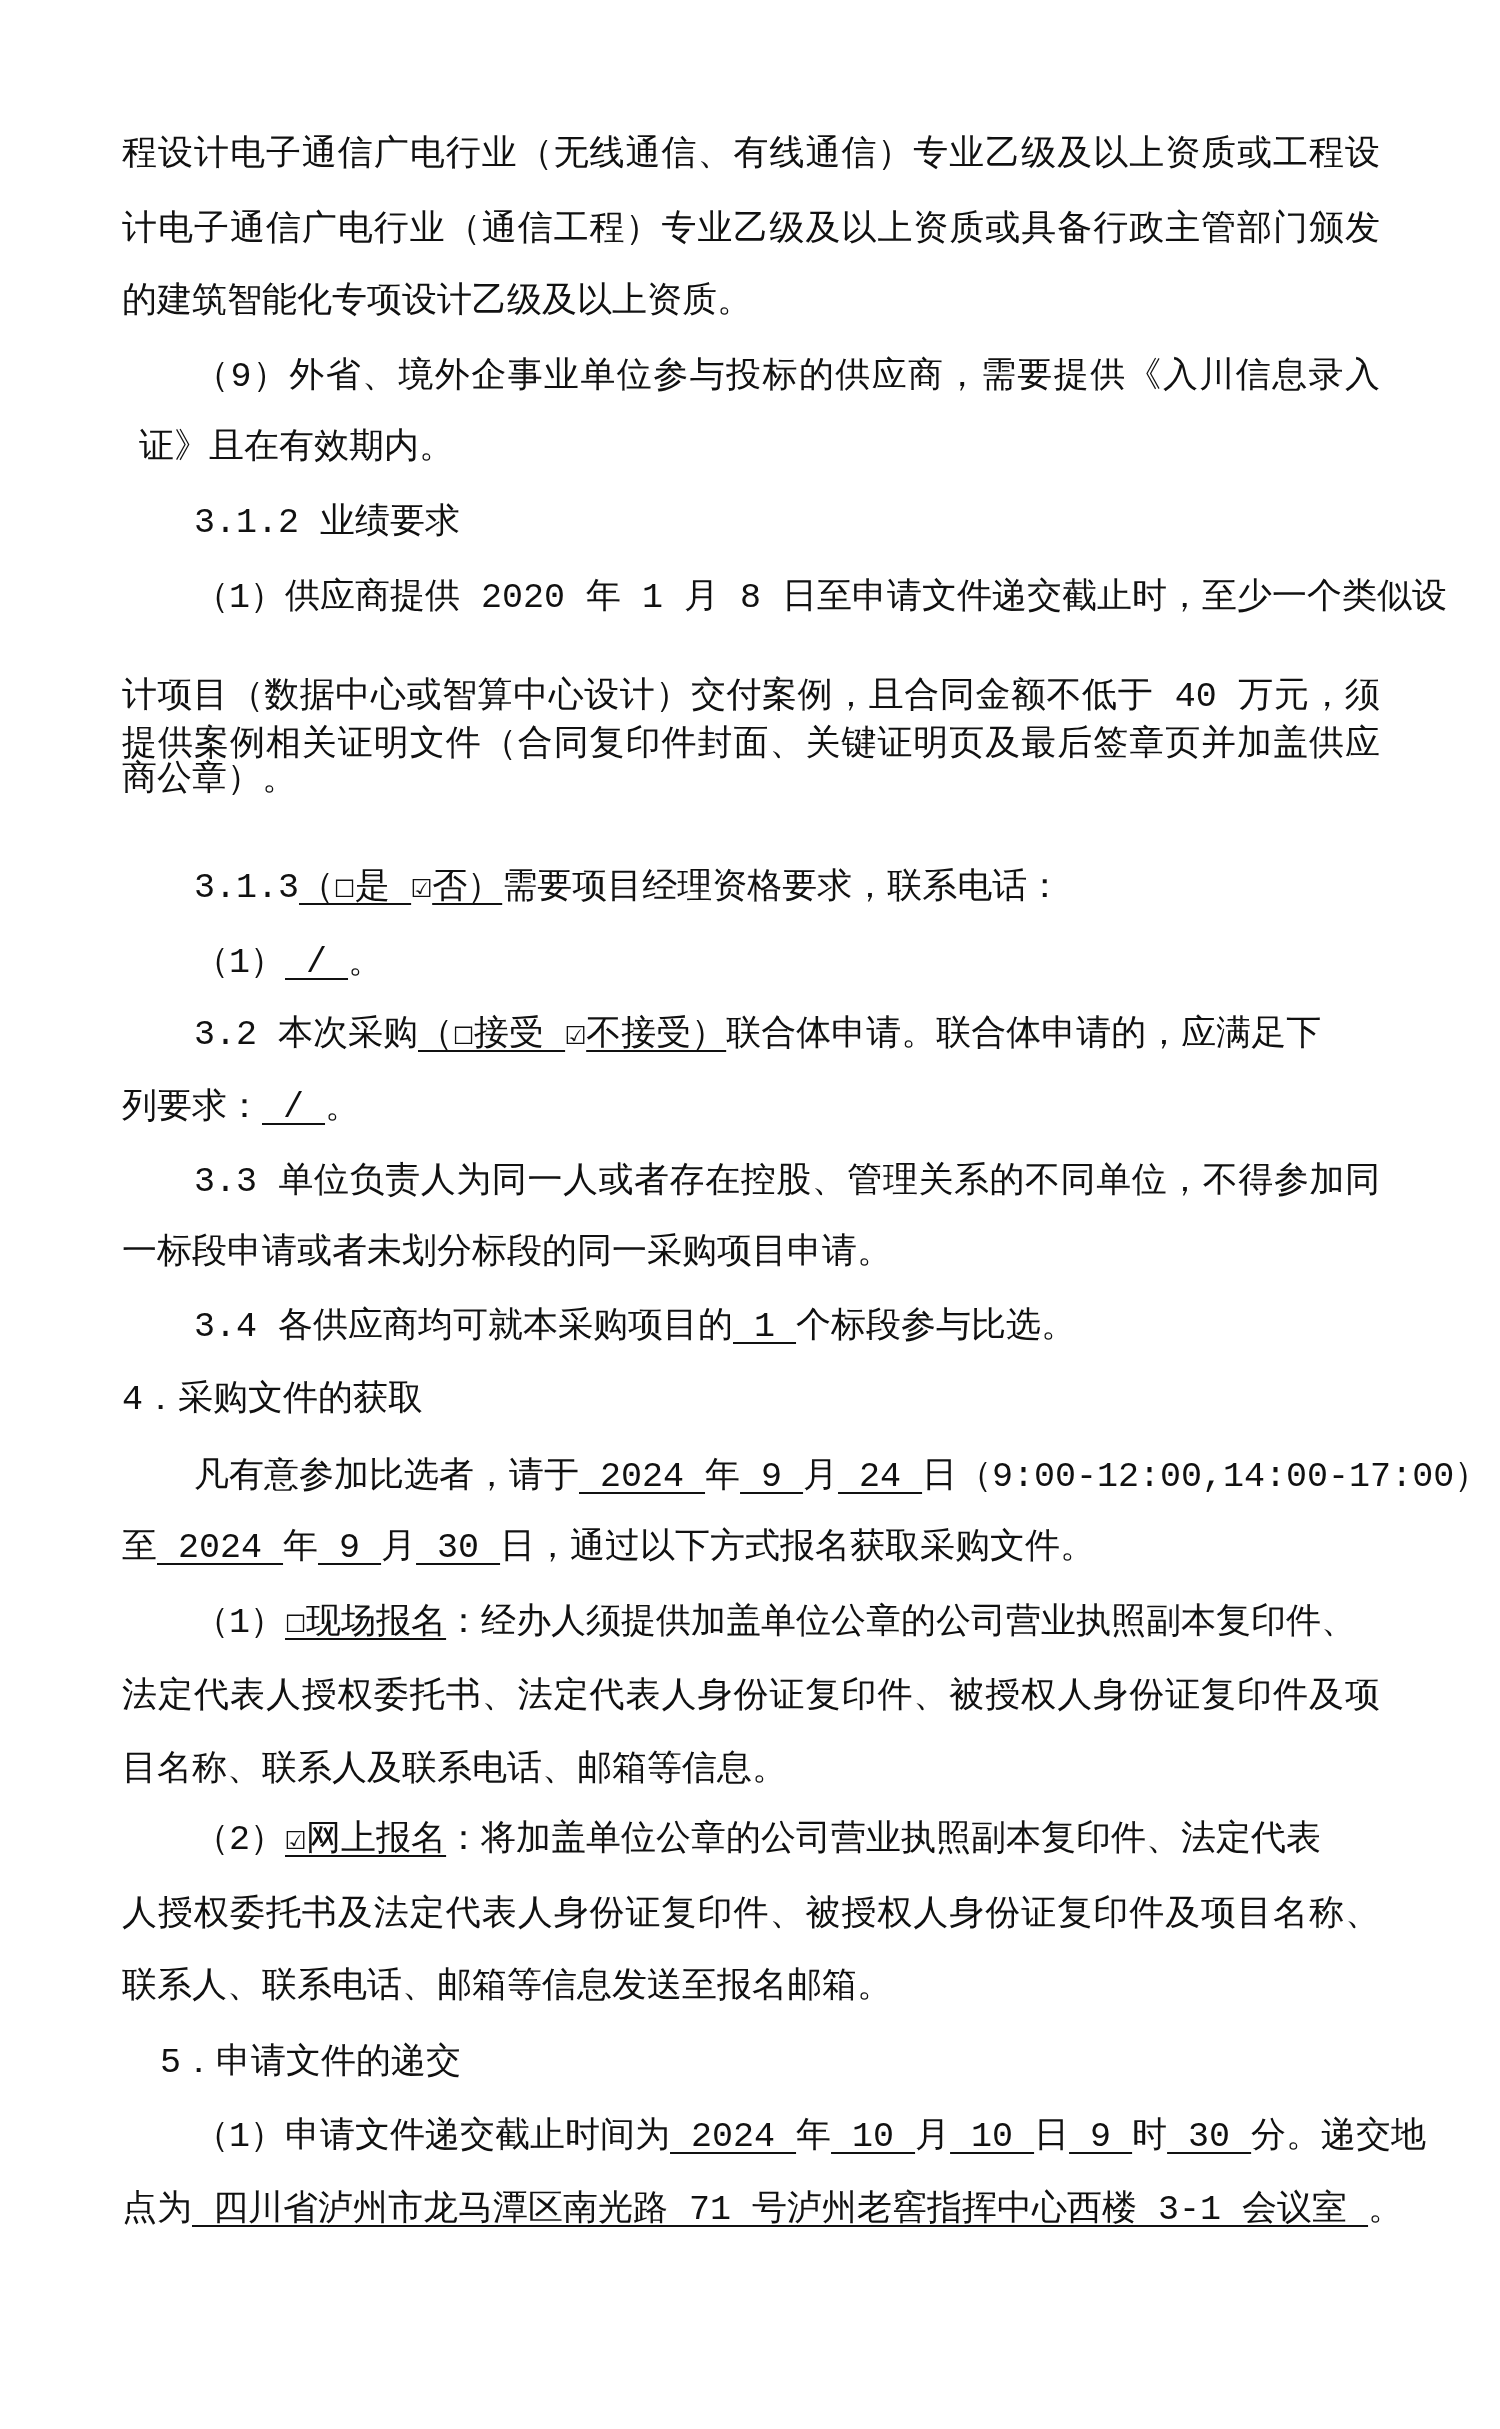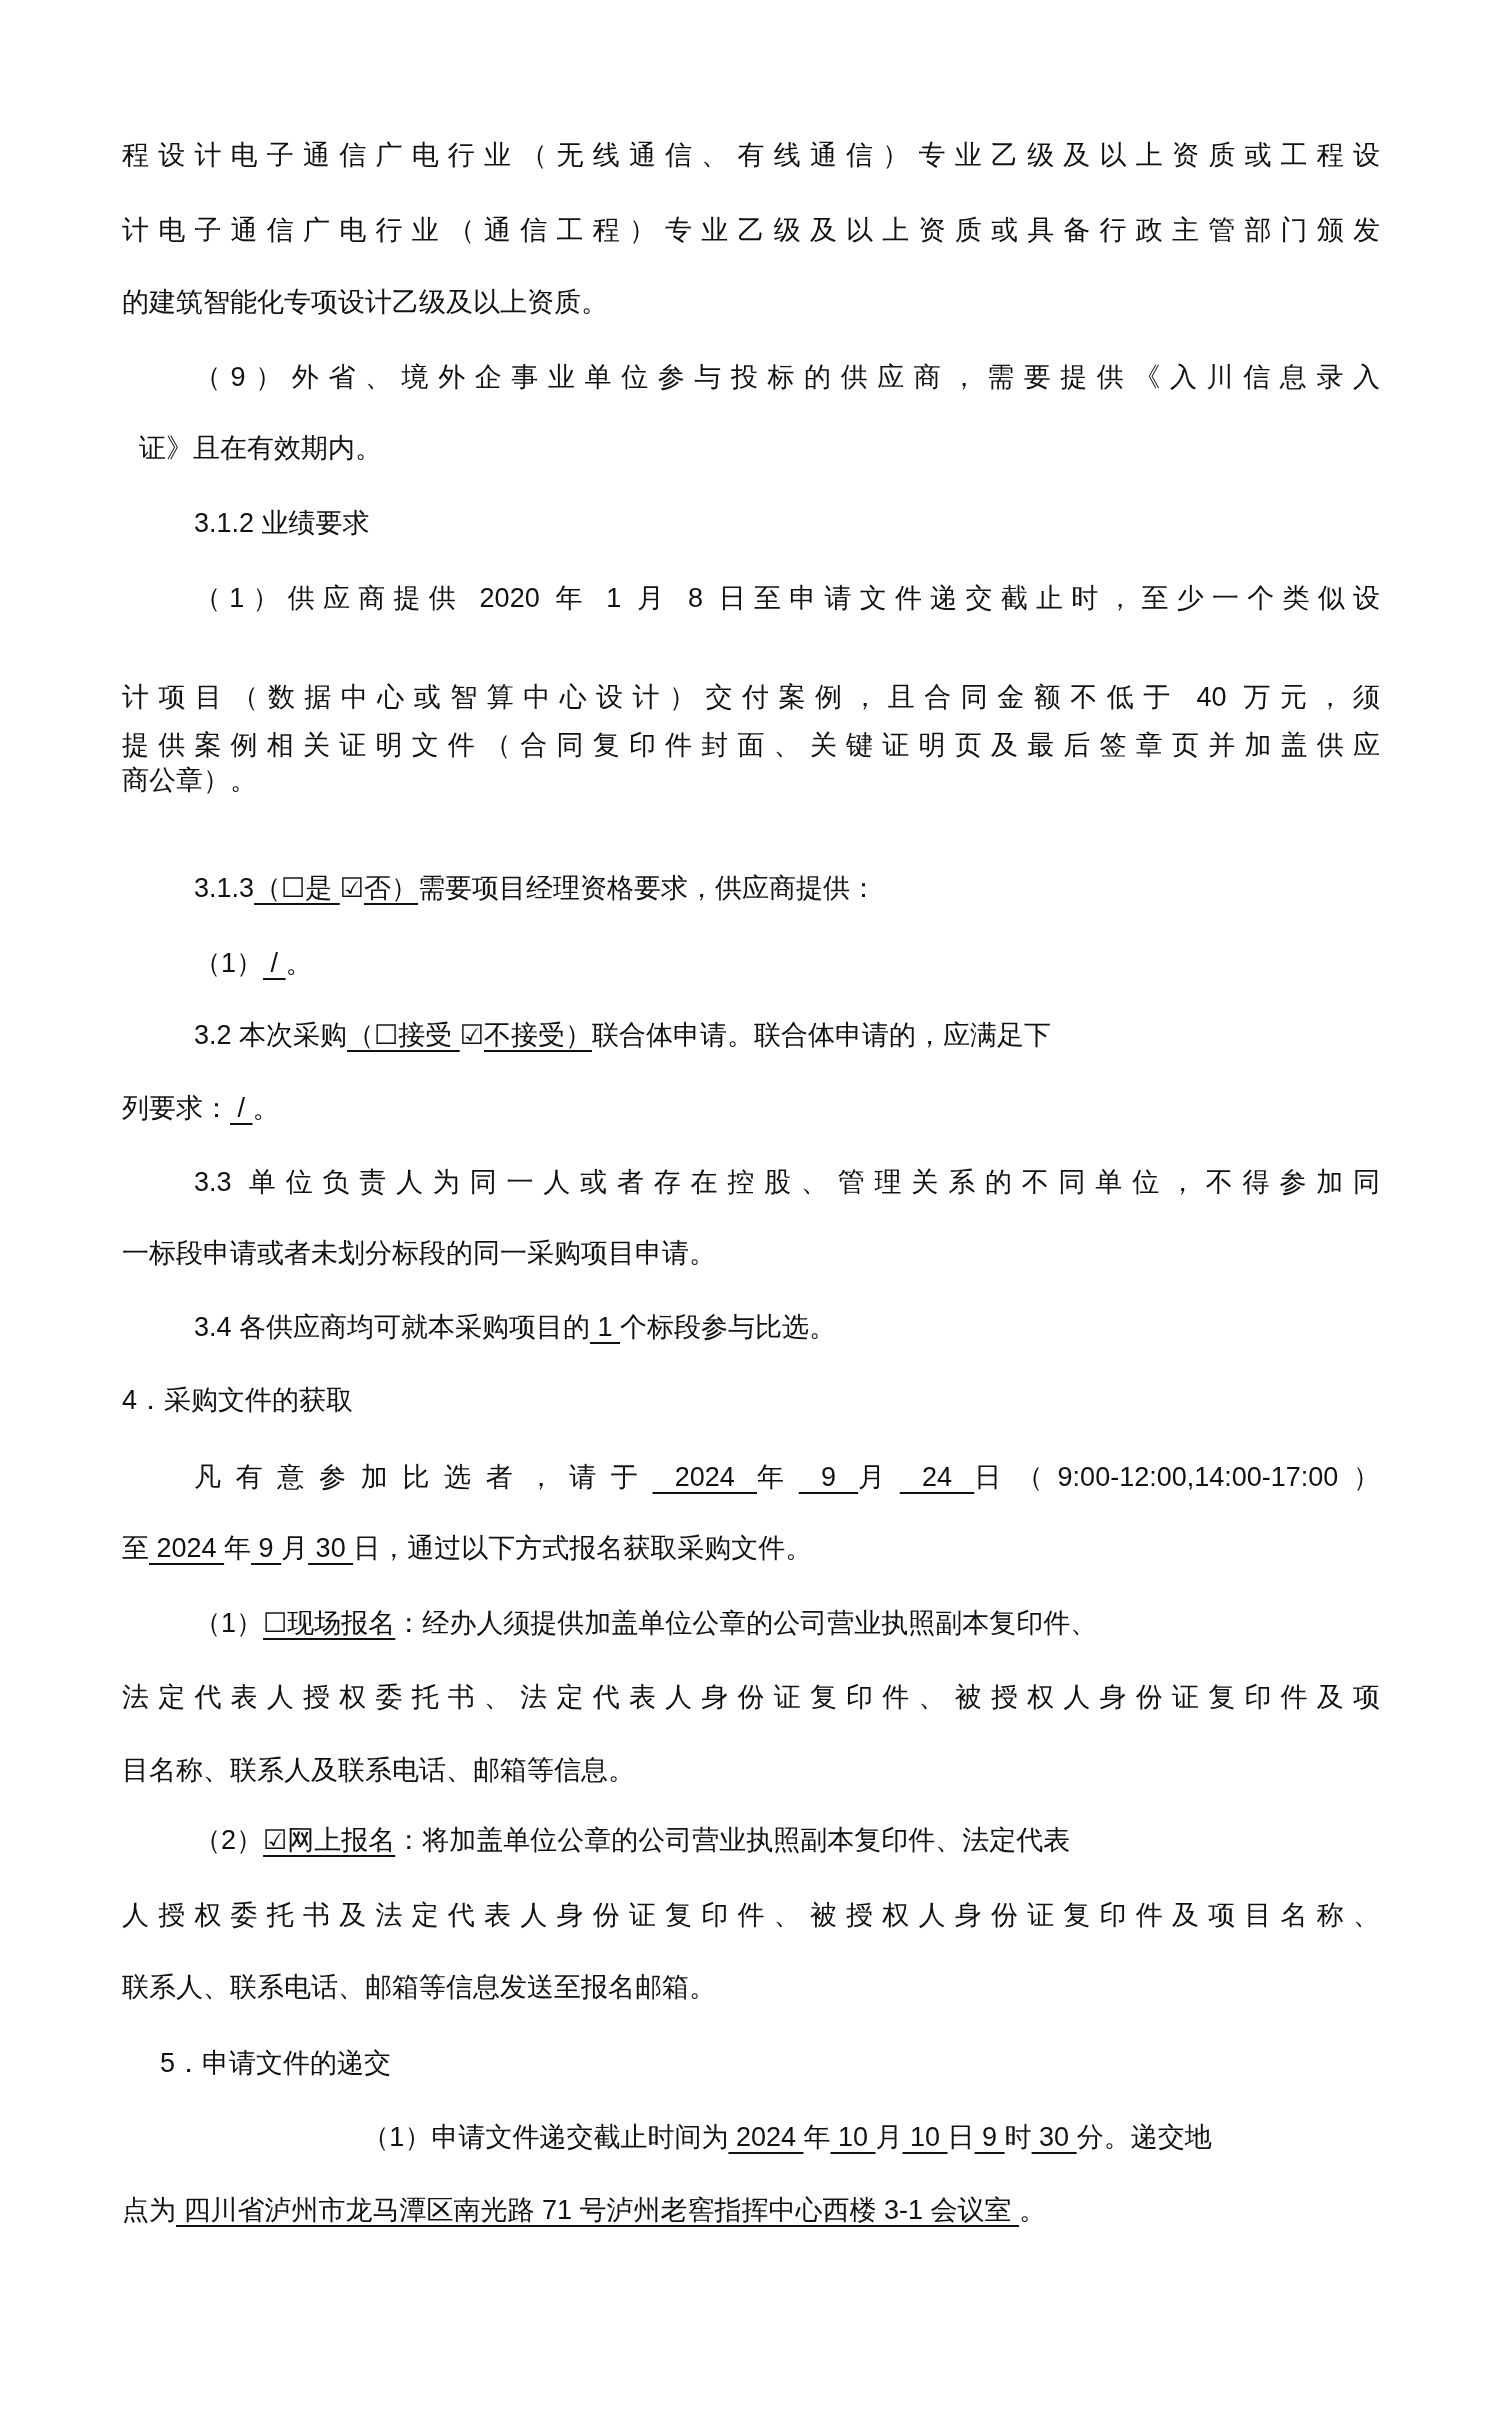--- a/index.html
+++ b/index.html
@@ -4,22 +4,22 @@
 <style>
   html, body { margin: 0; padding: 0; background: #ffffff; }
   body { width: 1500px; height: 2429px; position: relative; overflow: hidden; }
   .page { position: absolute; left: 0; top: 0; width: 1500px; height: 2429px; background: #ffffff; }
   .line {
     position: absolute;
     left: 122px;
     width: 1258px;
     height: 74px;
     line-height: 74px;
-    font-family: Liberation Sans, sans-serif;
-    font-size: 27px;
+    font-family: Liberation Mono, monospace;
+    font-size: 35px;
     color: #111111;
     white-space: nowrap;
     overflow: visible;
   }
   .line.indent { left: 194px; width: 1186px; }
   .line.justify { text-align: justify; text-align-last: justify; }
   .seg { }
   .seg.u { text-decoration: underline; text-decoration-thickness: 2px; text-underline-offset: 6px; }
 </style>
 </head>
@@ -30,21 +30,21 @@
       <div class="line justify" style="top: 118px;"><span class="seg">程设计电子通信广电行业（无线通信、有线通信）专业乙级及以上资质或工程设</span></div>
       <div class="line justify" style="top: 193px;"><span class="seg">计电子通信广电行业（通信工程）专业乙级及以上资质或具备行政主管部门颁发</span></div>
       <div class="line" style="top: 265px;"><span class="seg">的建筑智能化专项设计乙级及以上资质。</span></div>
       <div class="line indent justify" style="top: 340px;"><span class="seg">（9）外省、境外企事业单位参与投标的供应商，需要提供《入川信息录入</span></div>
       <div class="line" style="top: 411px; margin-left: 17px;"><span class="seg">证》且在有效期内。</span></div>
       <div class="line indent" style="top: 486px;"><span class="seg">3.1.2 业绩要求</span></div>
       <div class="line indent justify" style="top: 561px;"><span class="seg">（1）供应商提供 2020 年 1 月 8 日至申请文件递交截止时，至少一个类似设</span></div>
       <div class="line justify" style="top: 660px;"><span class="seg">计项目（数据中心或智算中心设计）交付案例，且合同金额不低于 40 万元，须</span></div>
       <div class="line justify" style="top: 708px;"><span class="seg">提供案例相关证明文件（合同复印件封面、关键证明页及最后签章页并加盖供应</span></div>
       <div class="line" style="top: 743px;"><span class="seg">商公章）。</span></div>
-      <div class="line indent" style="top: 851px;"><span class="seg">3.1.3</span><span class="seg u">（☐是   </span><span class="seg">☑</span><span class="seg u">否）</span><span class="seg">需要项目经理资格要求，供应商提供：</span></div>
+      <div class="line indent" style="top: 851px;"><span class="seg">3.1.3</span><span class="seg u">（☐是   </span><span class="seg">☑</span><span class="seg u">否）</span><span class="seg">需要项目经理资格要求，联系电话：</span></div>
       <div class="line indent" style="top: 926px;"><span class="seg">（1）</span><span class="seg u">     /     </span><span class="seg">。</span></div>
       <div class="line indent" style="top: 998px;"><span class="seg">3.2 本次采购</span><span class="seg u">（☐接受    </span><span class="seg">☑</span><span class="seg u">不接受）</span><span class="seg">联合体申请。联合体申请的，应满足下</span></div>
       <div class="line" style="top: 1071px;"><span class="seg">列要求：</span><span class="seg u">     /     </span><span class="seg">。</span></div>
       <div class="line indent justify" style="top: 1145px;"><span class="seg">3.3 单位负责人为同一人或者存在控股、管理关系的不同单位，不得参加同</span></div>
       <div class="line" style="top: 1216px;"><span class="seg">一标段申请或者未划分标段的同一采购项目申请。</span></div>
       <div class="line indent" style="top: 1290px;"><span class="seg">3.4 各供应商均可就本采购项目的</span><span class="seg u">  1  </span><span class="seg">个标段参与比选。</span></div>
       <div class="line" style="top: 1363px;"><span class="seg">4．采购文件的获取</span></div>
       <div class="line indent justify" style="top: 1440px;"><span class="seg">凡有意参加比选者，请于</span><span class="seg u"> 2024 </span><span class="seg">年</span><span class="seg u"> 9 </span><span class="seg">月</span><span class="seg u"> 24 </span><span class="seg">日（9:00-12:00,14:00-17:00）</span></div>
       <div class="line" style="top: 1511px;"><span class="seg">至</span><span class="seg u"> 2024 </span><span class="seg">年</span><span class="seg u"> 9 </span><span class="seg">月</span><span class="seg u"> 30 </span><span class="seg">日，通过以下方式报名获取采购文件。</span></div>
       <div class="line indent" style="top: 1586px;"><span class="seg">（1）</span><span class="seg u">☐现场报名</span><span class="seg">：经办人须提供加盖单位公章的公司营业执照副本复印件、</span></div>

